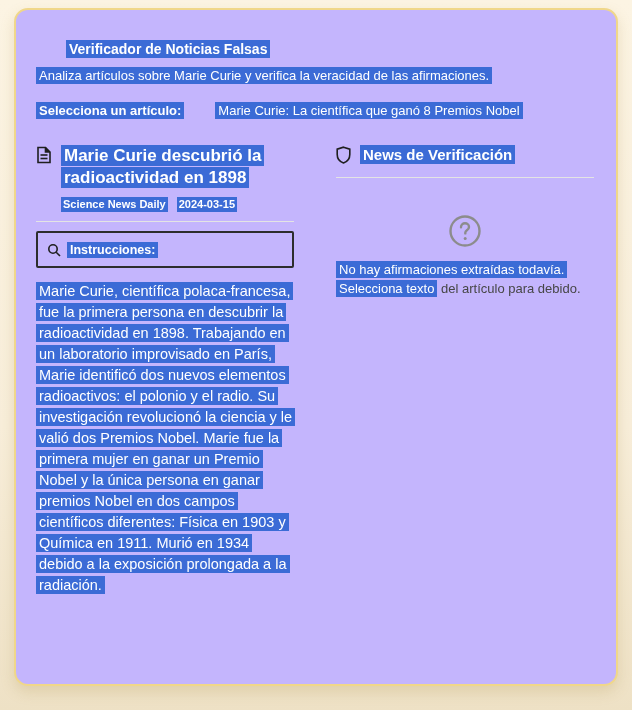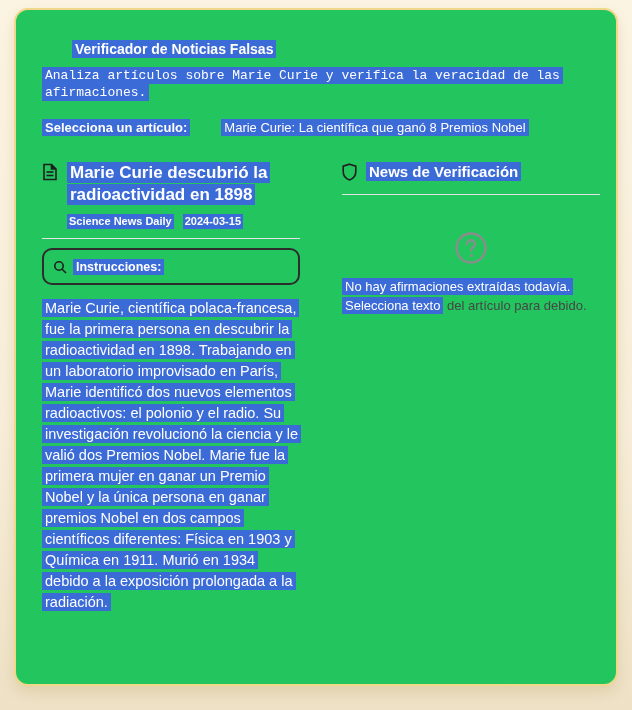--- a/index.html
+++ b/index.html
@@ -6,53 +6,53 @@
   body{
     width:632px;height:710px;overflow:hidden;
     background:linear-gradient(180deg,#fcf4e3 0%,#f8eeda 60%,#eee1c5 100%);
     font-family:"Liberation Sans",sans-serif;
     -webkit-font-smoothing:antialiased;
   }
   .card{
     box-sizing:border-box;
     margin:8px auto 0 14px;
     width:604px;height:678px;
-    background:#22c55e;
+    background:#c4b5fd;
     border:2px solid #f0d78a;
     border-radius:14px;
     box-shadow:0 6px 14px rgba(170,140,70,.22);
-    padding:30px 30px 18px 26px;
+    padding:30px 30px 18px 20px;
   }
   .sel{
     background:#3b6bd6;color:#fff;
     padding:1px 3px;
     -webkit-box-decoration-break:clone;
     box-decoration-break:clone;
   }
   
   .app-title{margin:0 0 0 30px;font-size:14px;font-weight:bold;line-height:18px;}
-  .app-subtitle{margin:9px 0 0 0;font-size:13px;line-height:17px;font-family:Liberation Mono, monospace;}
+  .app-subtitle{margin:9px 0 0 0;font-size:13px;line-height:17px;}
   .select-row{margin:19px 0 0 0;font-size:13px;display:flex;align-items:flex-start;}
   .select-label{font-weight:bold;}
   .article-select{margin-left:31px;cursor:pointer;}
   
   .columns{display:flex;gap:42px;margin-top:27px;}
   .col{width:258px;flex:0 0 258px;}
   .col-header{display:flex;align-items:flex-start;gap:9px;}
   .col-header .icon{flex:0 0 auto;margin-top:1px;}
   h2{margin:0;font-size:17px;font-weight:bold;line-height:22px;}
   h3{margin:0;font-size:15px;font-weight:bold;line-height:19px;}
   .badges{margin:8px 0 0 25px;display:flex;gap:9px;}
   .badge{font-size:11px;font-weight:bold;line-height:13px;padding:1px 2px;}
   .divider{border:0;border-top:1px solid #e4e4e4;margin:9px 0 0 0;}
   
   .instructions{
     box-sizing:border-box;
     margin-top:9px;
-    border:2px solid #2d2d2d;border-radius:10px;
+    border:2px solid #2d2d2d;border-radius:2px;
     padding:9px 9px 8px 9px;
   }
   .inst-head{display:flex;align-items:center;gap:6px;font-size:12.5px;font-weight:bold;}
   .inst-body{margin:6px 0 0 0;font-size:11.5px;font-weight:bold;line-height:15.5px;}
   
   .article-body{margin:13px 0 0 0;font-size:14.5px;line-height:21px;}
   
   .panel-divider{border:0;border-top:1px solid #e4e4e4;margin:13px 0 0 0;}
   .empty-state{margin-top:36px;text-align:left;}
   .empty-line1{margin:13px 0 0 0;font-size:13px;line-height:17px;}

